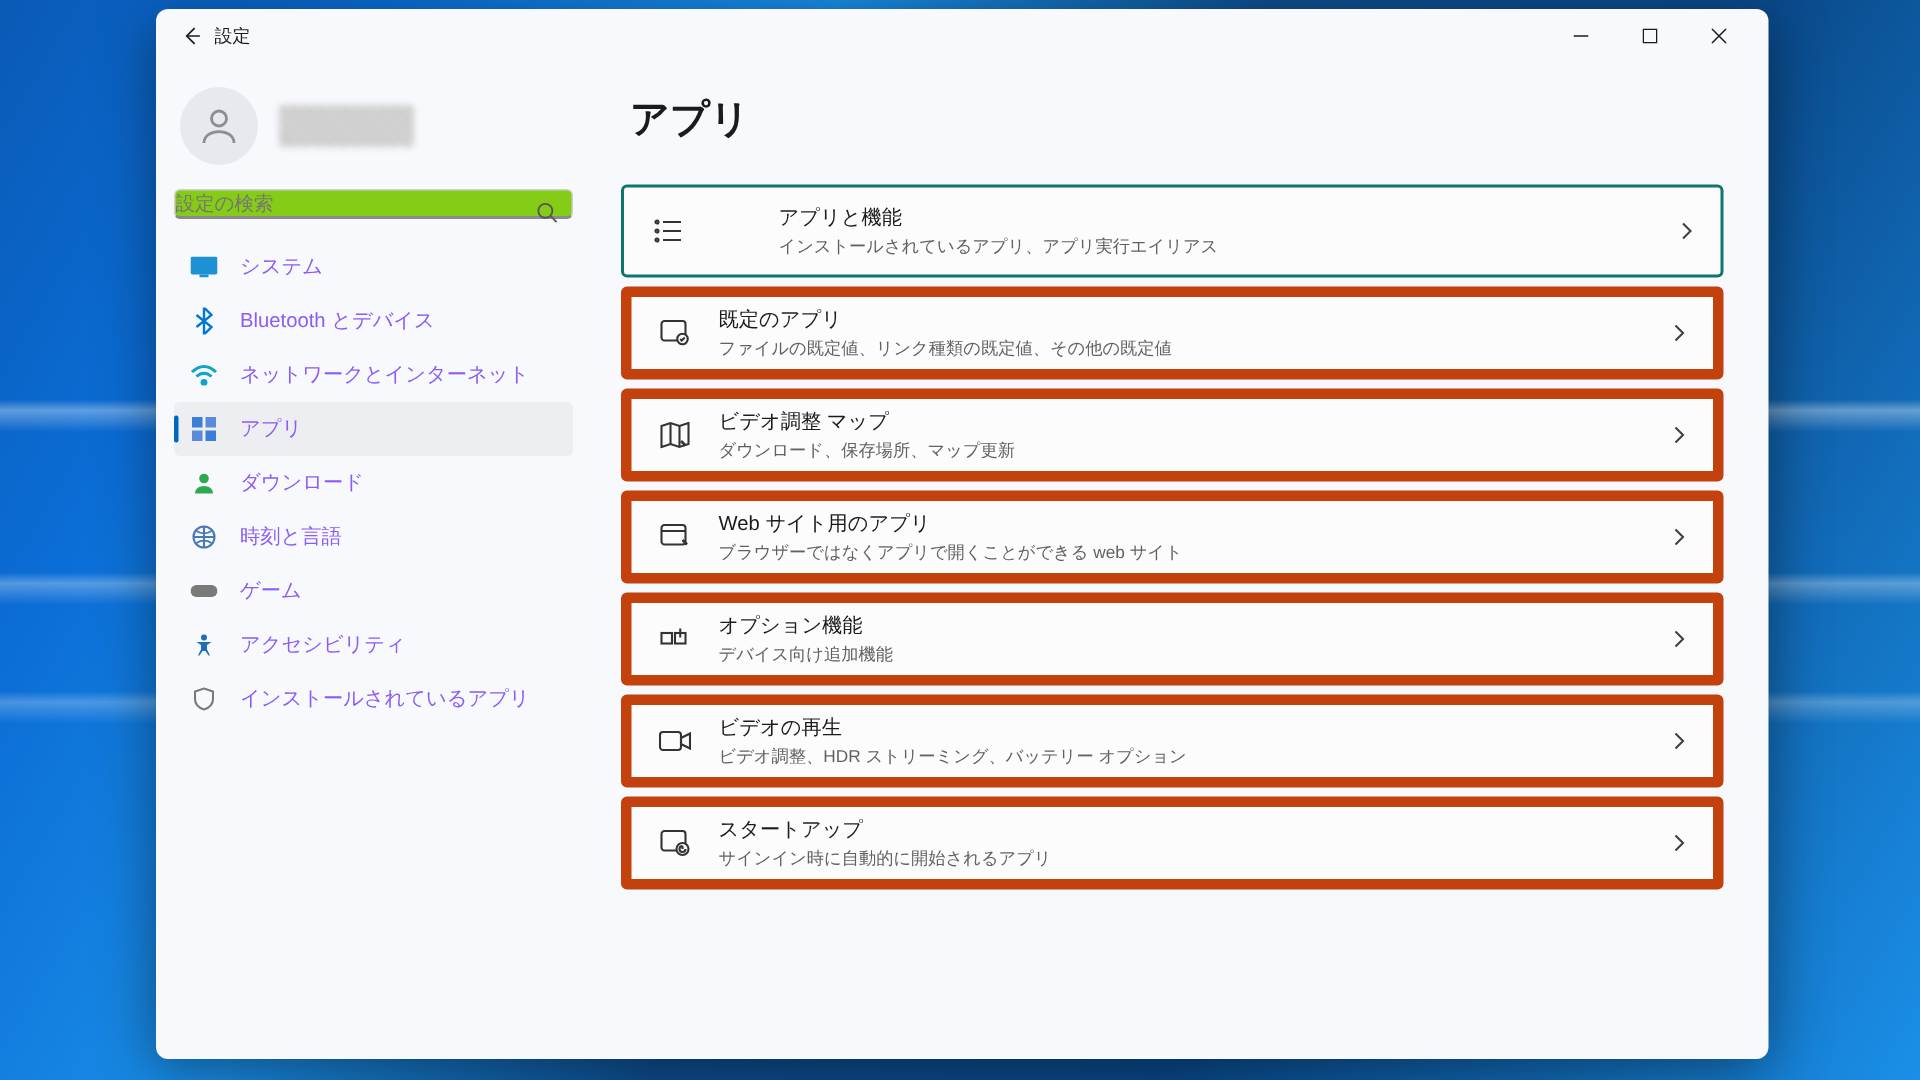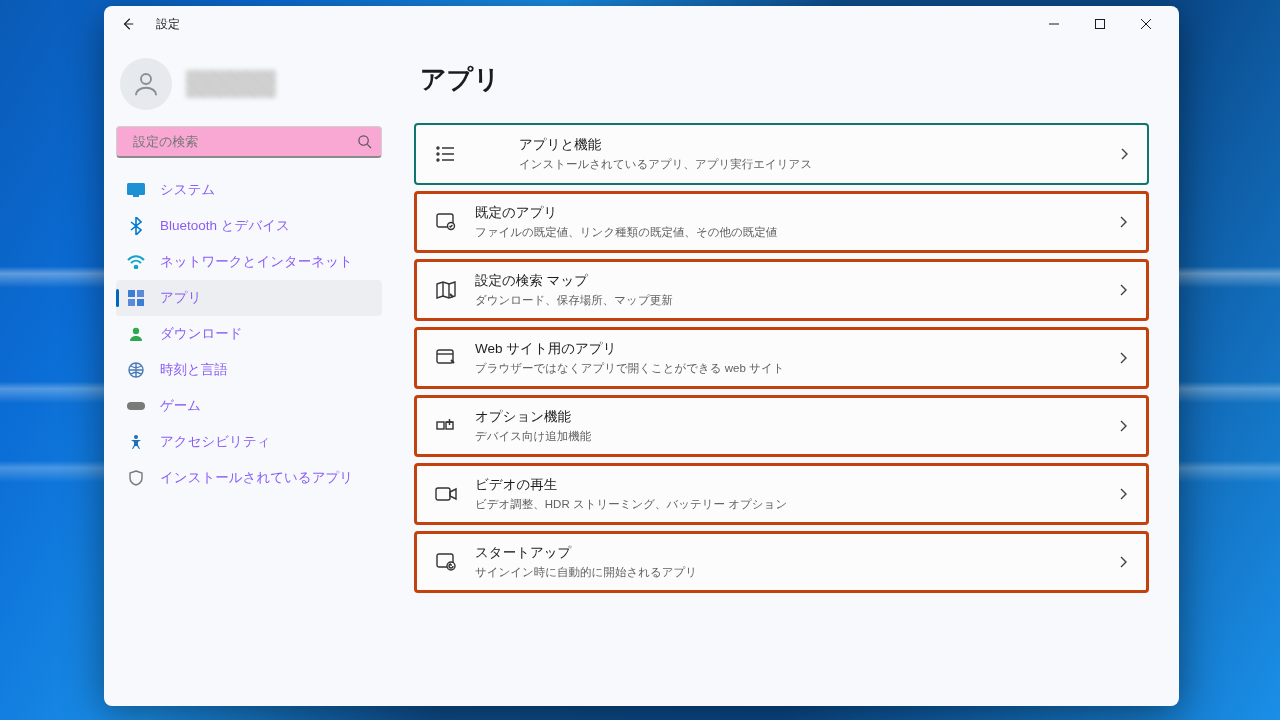--- a/index.html
+++ b/index.html
@@ -5,39 +5,39 @@
 * { margin:0; padding:0; box-sizing:border-box; font-family:"Segoe UI","Yu Gothic UI","Meiryo",sans-serif; }
 body { width:1280px; height:720px; overflow:hidden; background:linear-gradient(120deg,#0a5ab5 0%,#0b6dd6 15%,#1a8fe8 33%,#0e4f90 50%,#0a4a8c 70%,#1a8fe8 100%); position:relative; }
 body::before { content:""; position:absolute; inset:0; background:
   linear-gradient(180deg,transparent 37%,rgba(255,255,255,.35) 38%,transparent 40%),
   linear-gradient(180deg,transparent 53%,rgba(255,255,255,.3) 54%,transparent 56%),
   linear-gradient(180deg,transparent 64%,rgba(255,255,255,.25) 65%,transparent 67%);
   pointer-events:none; }
 .window { position:absolute; left:104px; top:6px; width:1075px; height:700px; background:#f7f9fc; border-radius:8px; box-shadow:0 8px 40px rgba(0,0,0,.45); display:flex; flex-direction:column; overflow:hidden; }
 .titlebar { height:36px; display:flex; align-items:center; padding:0 10px; }
 .back-btn { width:28px; height:28px; border-radius:4px; display:flex; align-items:center; justify-content:center; color:#1a1a1a; cursor:pointer; }
-.title { font-size:12px; margin-left:14px; color:#1b1b1b; }
+.title { font-size:12px; margin-left:1px; color:#1b1b1b; }
 .win-controls { margin-left:auto; display:flex; }
 .win-btn { width:46px; height:30px; display:flex; align-items:center; justify-content:center; color:#1b1b1b; }
 .body { display:flex; flex:1; overflow:hidden; }
 .sidebar { width:290px; padding:8px 12px 12px 12px; display:flex; flex-direction:column; }
 .profile { display:flex; align-items:center; padding:8px 4px 16px 4px; }
 .avatar { width:52px; height:52px; border-radius:50%; background:#e6e9ed; display:flex; align-items:center; justify-content:center; color:#8b8e92; }
 .uname { margin-left:14px; width:90px; height:28px; background:repeating-linear-gradient(45deg,#c8c8c8,#c8c8c8 3px,#d8d8d8 3px,#d8d8d8 6px); filter:blur(2px); border-radius:2px; }
 .search { position:relative; margin-bottom:14px; }
-.search input { width:100%; height:32px; border:1px solid #d0d0d0; border-bottom:2px solid #8a8a8a; border-radius:4px; background:#f9a8d4; font-size:13px; padding:0 34px 0 16px; color:#5e5e5e; }
+.search input { width:100%; height:20px; border:1px solid #d0d0d0; border-bottom:2px solid #8a8a8a; border-radius:4px; background:#84cc16; font-size:13px; padding:0 34px 0 0; color:#5e5e5e; }
 .search .mag { position:absolute; right:10px; top:8px; color:#555; }
 .nav { list-style:none; }
 .nav li { height:36px; display:flex; align-items:center; padding:0 10px; border-radius:4px; font-size:13.5px; color:#8b5cf6; cursor:pointer; position:relative; }
 .nav li .ic { width:20px; height:20px; margin-right:14px; display:flex; align-items:center; justify-content:center; }
 .nav li.active { background:#eceef1; }
 .nav li.active::before { content:""; position:absolute; left:0; top:9px; bottom:9px; width:3px; background:#0067c0; border-radius:2px; }
 .main { flex:1; padding:20px 30px 20px 20px; overflow-y:auto; }
 .main h1 { font-size:26px; font-weight:600; color:#1b1b1b; margin-bottom:26px; margin-left:6px; }
-.card { background:#fcfcfd; border:3px solid #c2410c; border-radius:4px; height:62px; display:flex; align-items:center; padding:0 18px; margin-bottom:6px; cursor:pointer; }
+.card { background:#fcfcfd; border:7px solid #c2410c; border-radius:4px; height:62px; display:flex; align-items:center; padding:0 18px; margin-bottom:6px; cursor:pointer; }
 .card.highlight { border:2px solid #0f766e;gap:45px; }
 .card .cic { width:22px; height:22px; color:#333; margin-right:18px; display:flex; align-items:center; justify-content:center; flex-shrink:0; }
 .card .txt { display:flex; flex-direction:column; }
 .card .ct { font-size:13.5px; color:#1b1b1b; }
 .card .cs { font-size:11.5px; color:#616161; margin-top:3px; }
 .card .chev { margin-left:auto; color:#404040; }
 svg { display:block; }
 </style>
 </head>
 <body>
@@ -223,21 +223,21 @@
 
       <div class="card">
         <span class="cic">
             <svg width="20" height="18" viewBox="0 0 20 18" fill="none" stroke="currentColor" stroke-width="1.4">
               <path d="M1 3l6-2 6 2 6-2v14l-6 2-6-2-6 2z"></path>
               <path d="M7 1v14M13 3v14"></path>
               <path d="M14 13l3 3" stroke-width="1.8"></path>
             </svg>
           </span>
         <div class="txt">
-            <span class="ct">設定の検索 マップ</span>
+            <span class="ct">ビデオ調整 マップ</span>
             <span class="cs">ダウンロード、保存場所、マップ更新</span>
           </div>
         <span class="chev">
             <svg width="10" height="14" viewBox="0 0 10 14">
               <path d="M3 2l5 5-5 5" fill="none" stroke="currentColor" stroke-width="1.4"></path>
             </svg>
           </span>
       </div>
 
       <div class="card">

